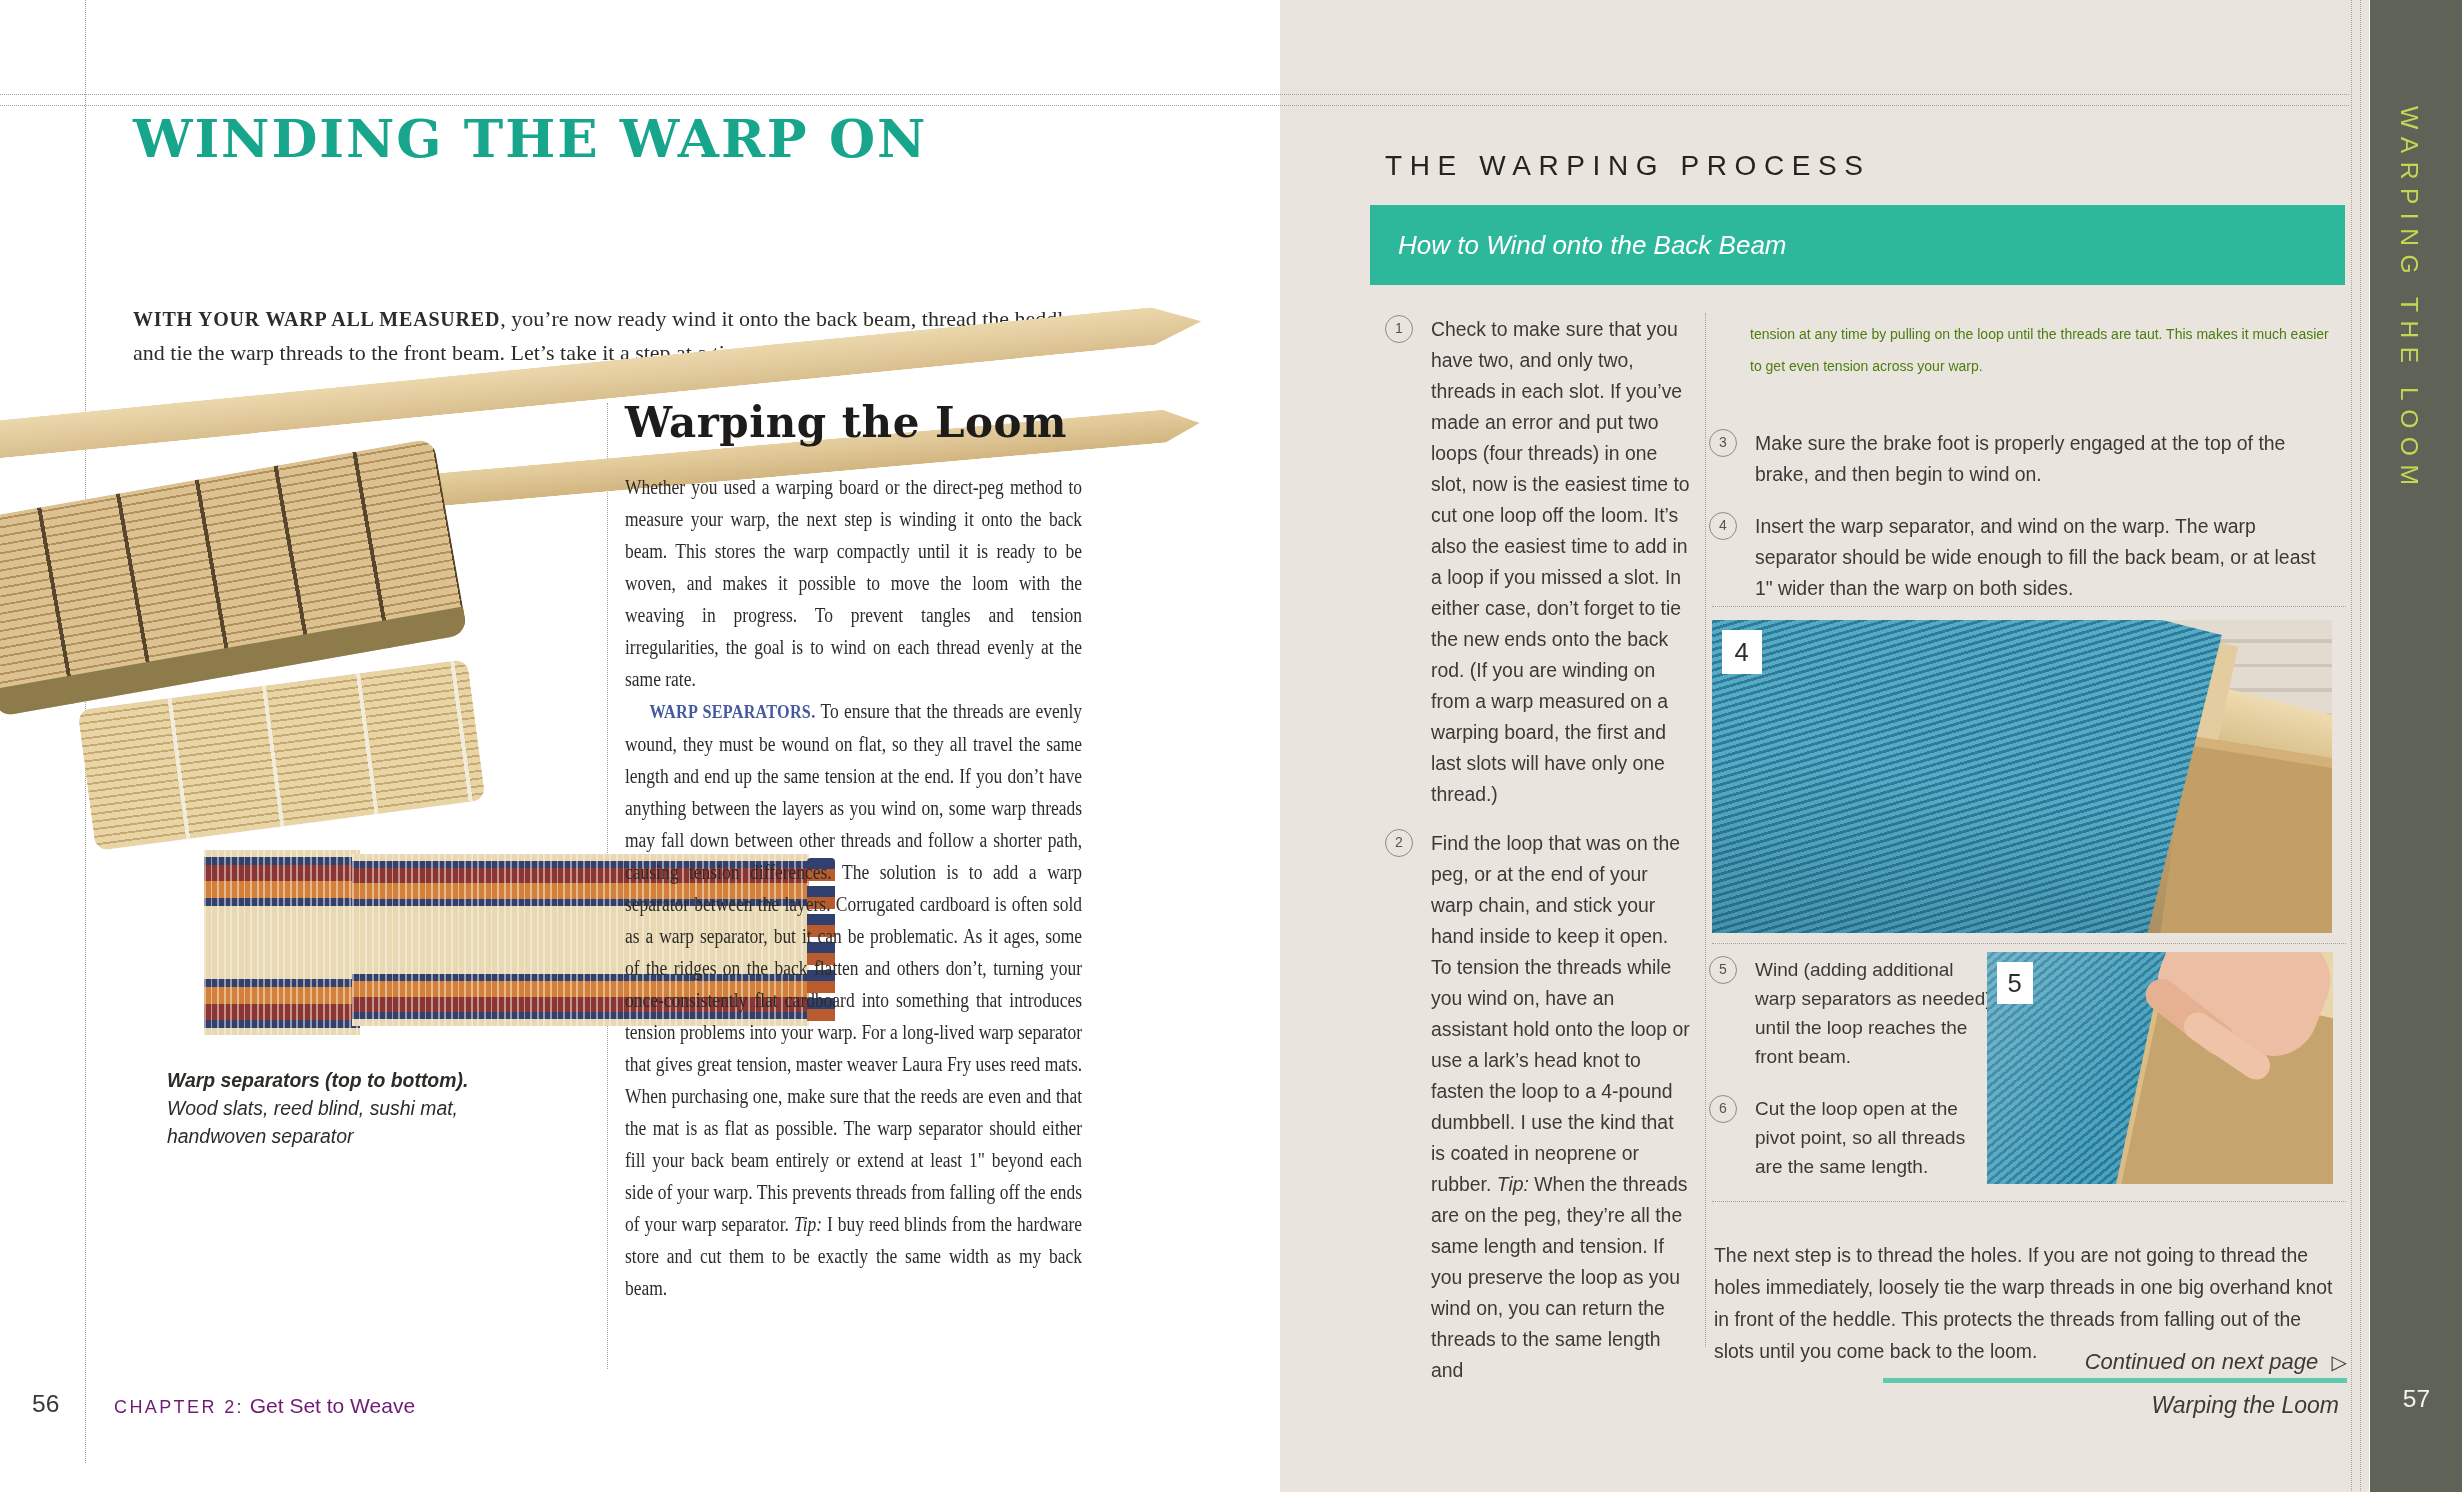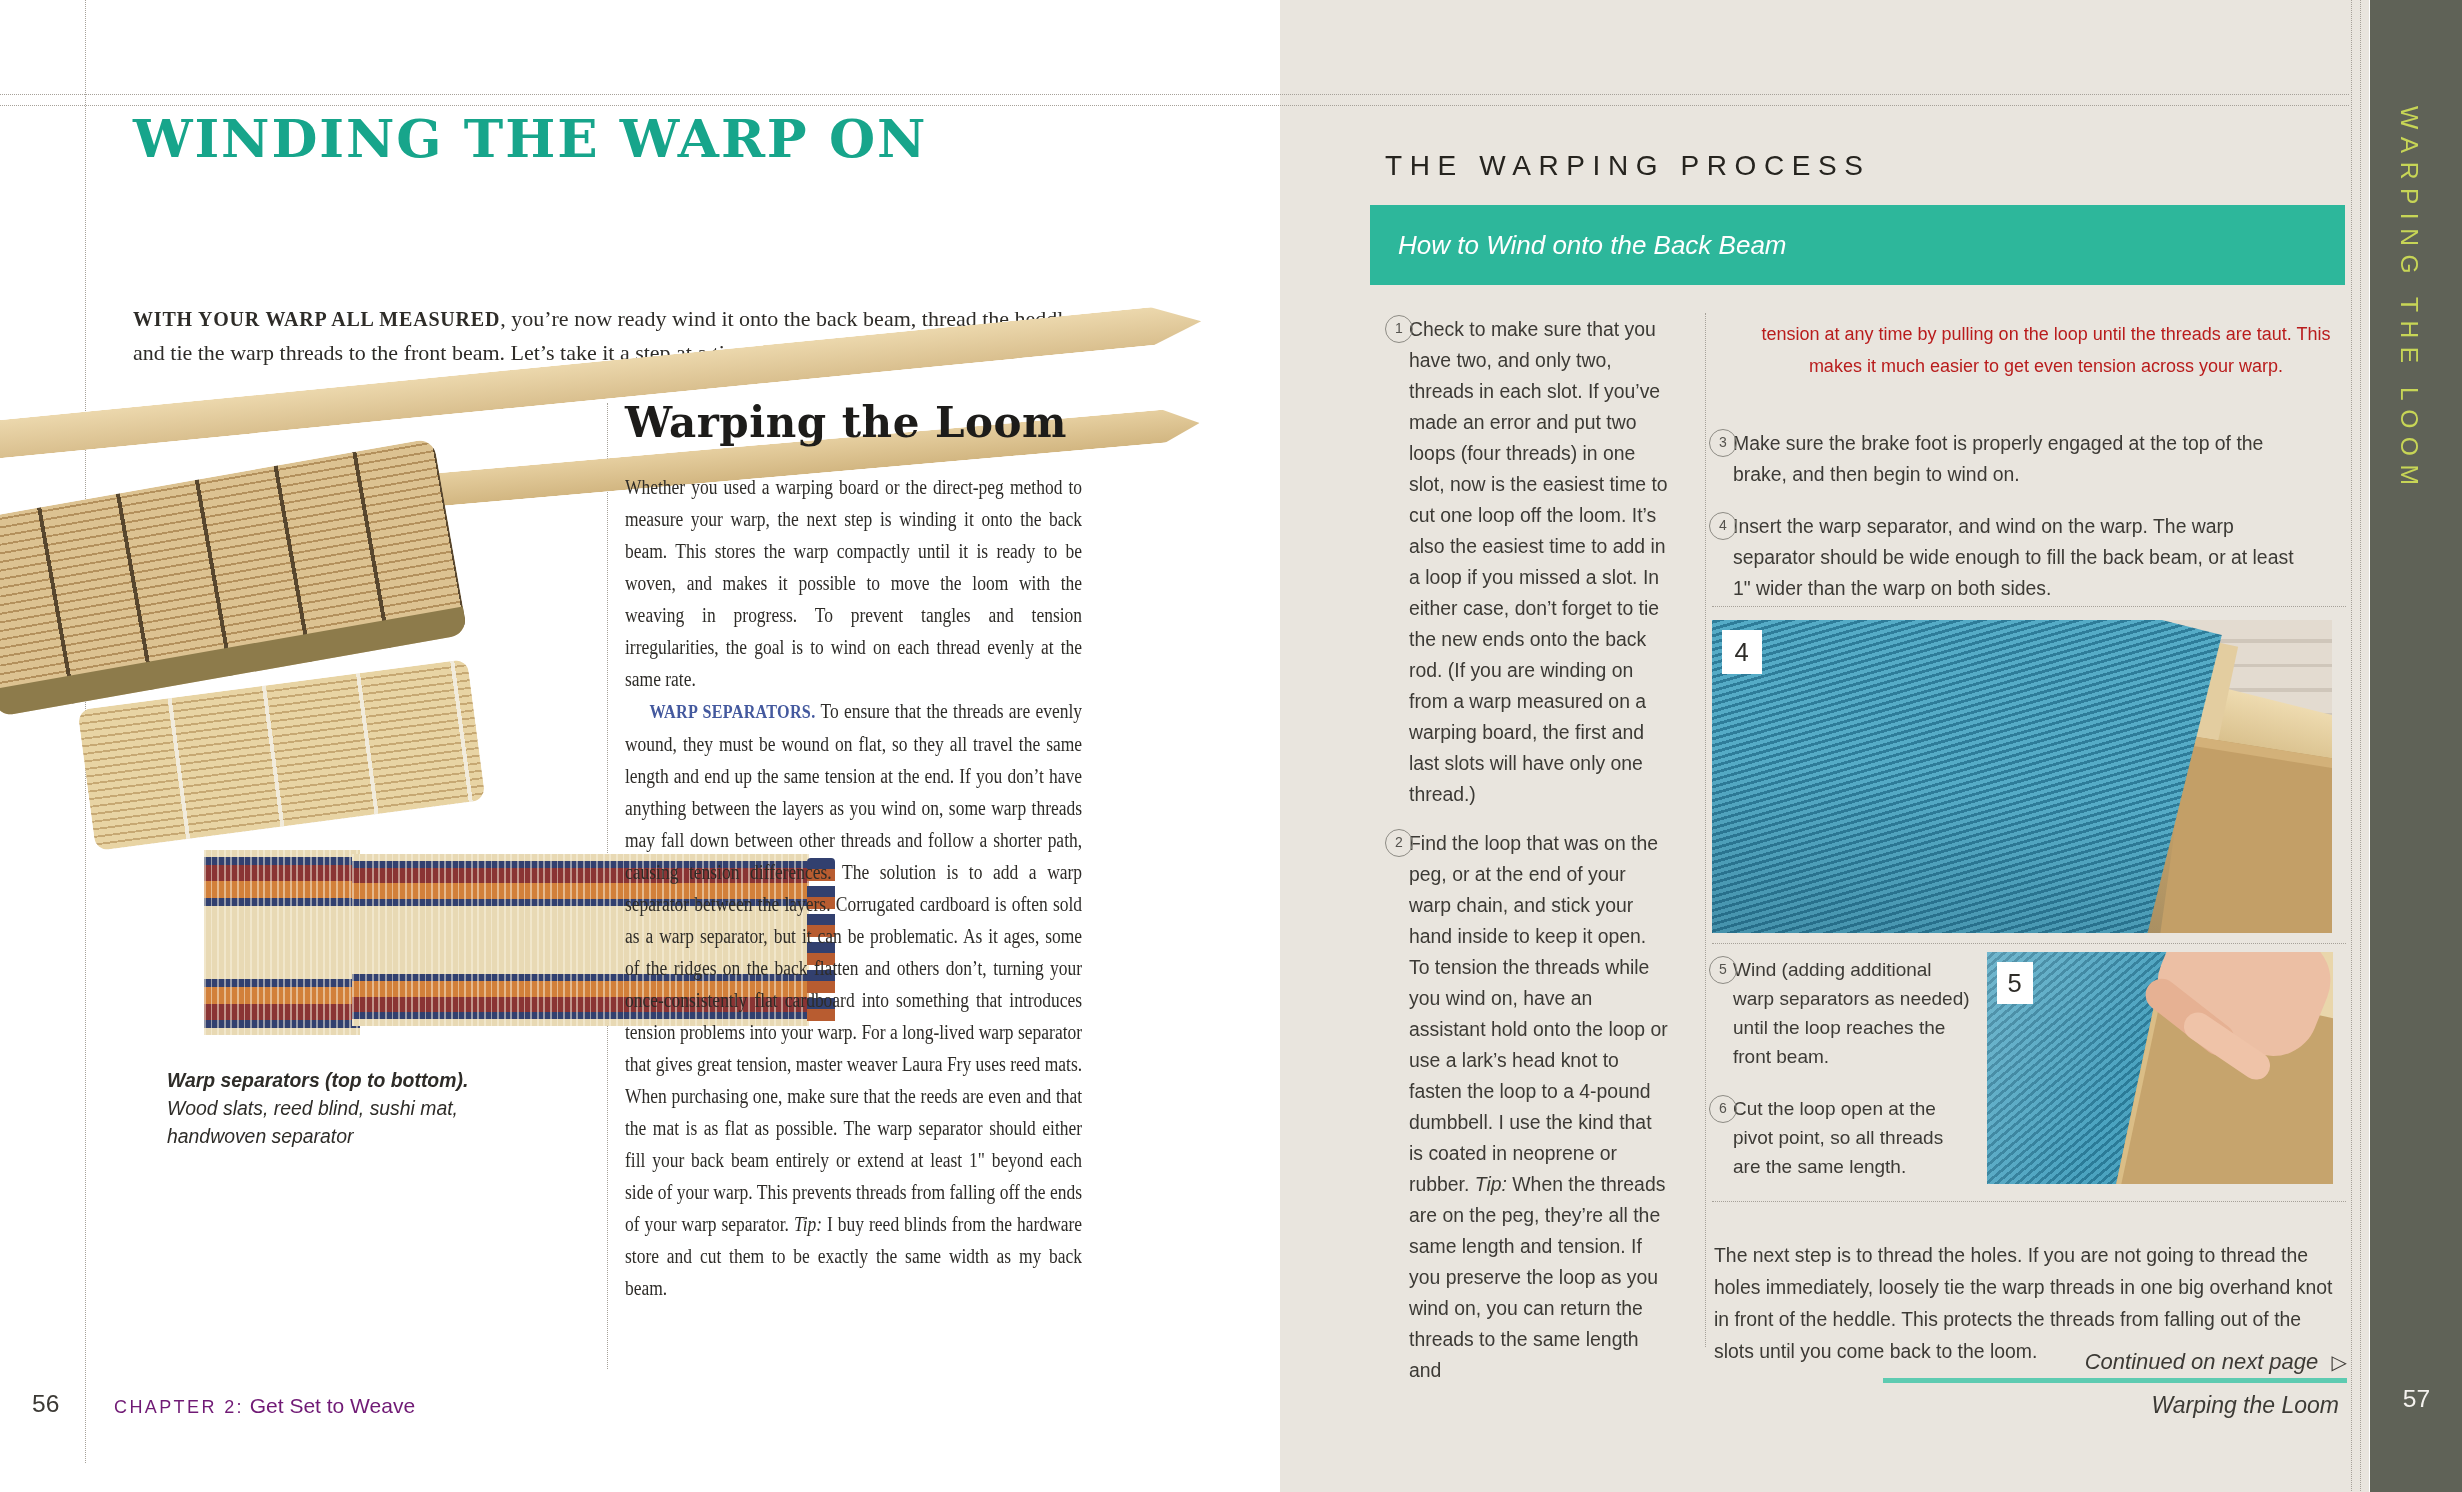--- a/index.html
+++ b/index.html
@@ -44,22 +44,22 @@
          font-size:23px;color:#3c3a35;}
 
   
   .kicker{position:absolute;left:1385px;top:150px;font-size:28px;letter-spacing:7.6px;color:#26241f;}
   .banner{position:absolute;left:1370px;top:205px;width:975px;height:80px;background:#2db79b;}
   .banner span{display:block;margin-left:28px;line-height:80px;font-style:italic;font-size:26px;color:#ffffff;}
 
   .step{position:absolute;}
   .stepnum{position:absolute;left:0;top:0.9px;width:28px;height:28px;border:1.9px solid #8d8b84;border-radius:50%;
          box-sizing:border-box;color:#55534e;font-size:14px;text-align:center;line-height:24.6px;background:transparent;}
-  .steptext{display:block;margin-left:24px;font-size:19.4px;line-height:31px;color:#3c3a35;}
-  .cont-text{position:absolute;font-size:18px;line-height:32px;color:#b91c1c;text-align:center;}
+  .steptext{display:block;margin-left:46px;font-size:19.4px;line-height:31px;color:#3c3a35;}
+  .cont-text{position:absolute;font-size:14px;line-height:32px;color:#4d7c0f;}
   .closing{position:absolute;left:1714px;top:1220px;width:620px;font-size:19.4px;line-height:32px;color:#3c3a35;}
   .continued{position:absolute;left:1883px;top:1349px;width:464px;text-align:right;font-style:italic;
          font-size:22px;color:#3c3a35;}
   .continued .arrow{font-style:normal;font-size:20px;margin-left:13.3px;}
   .cont-rule{position:absolute;left:1883px;top:1378px;width:464px;height:4.7px;background:#5ecbb1;}
 
   
   .photo{position:absolute;overflow:hidden;}
   .plabel{position:absolute;left:9.5px;top:9.5px;width:40px;height:44px;background:#ffffff;color:#2e2c28;
          font-size:25.6px;text-align:center;line-height:44px;z-index:9;}

